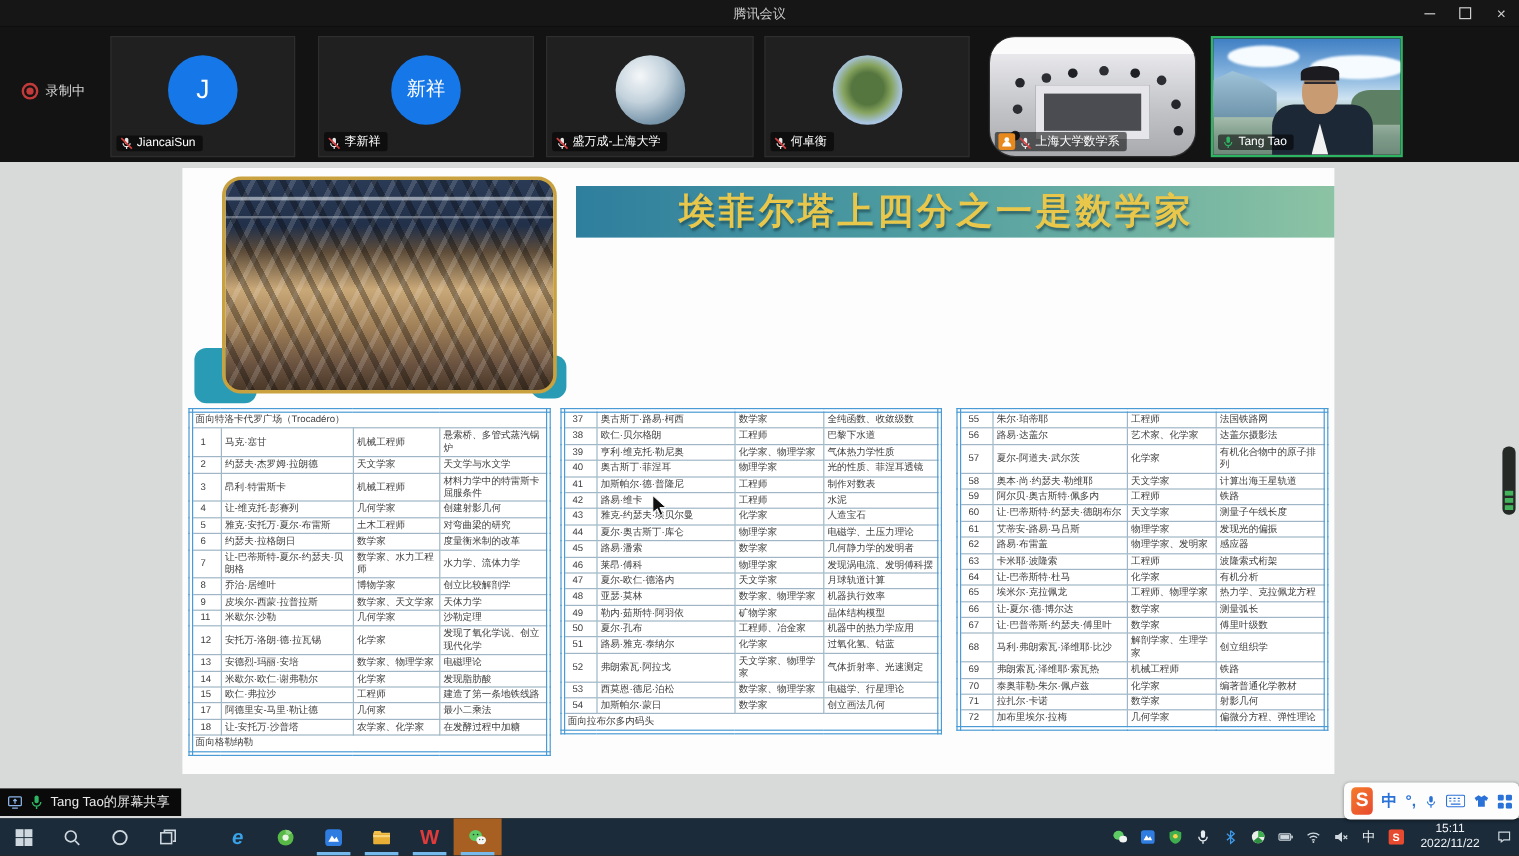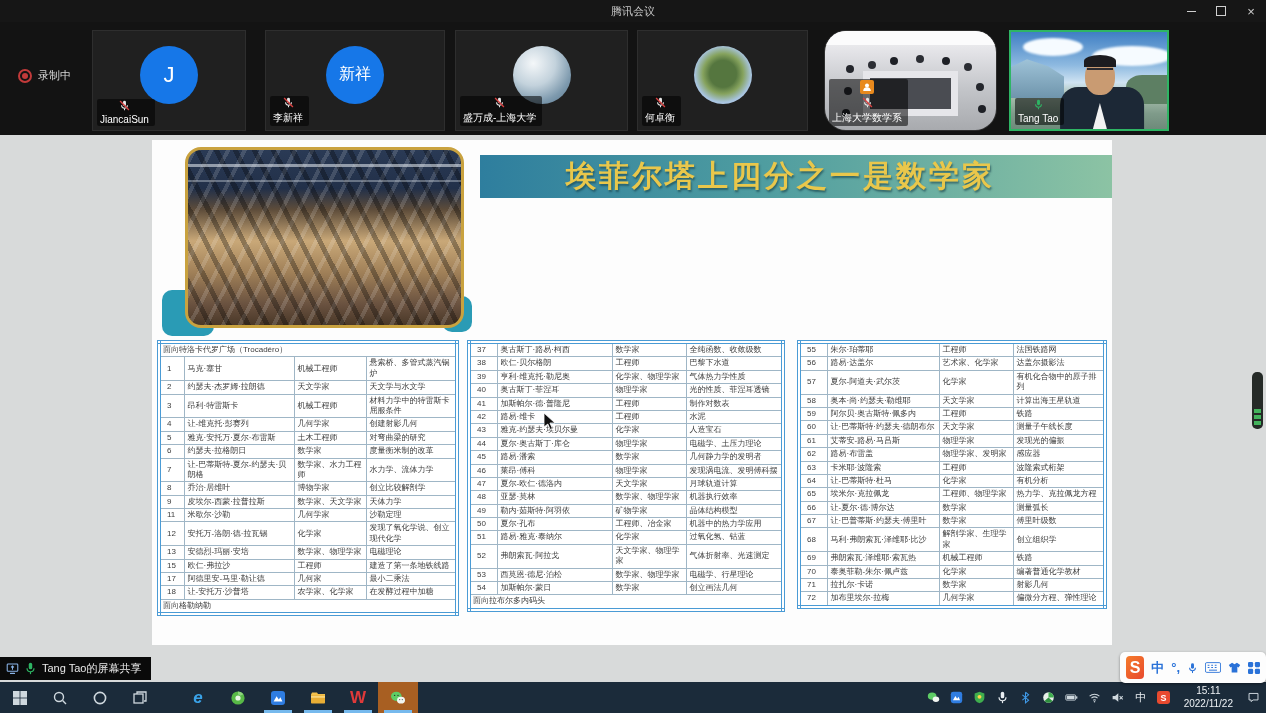--- a/index.html
+++ b/index.html
@@ -35,22 +35,22 @@
   .sp-cloud{position:absolute;background:#f6fbff;border-radius:50%;filter:blur(1px);}
   .sp-cloud.c1{left:8%;top:6%;width:60px;height:18px;}
   .sp-cloud.c2{left:52%;top:14%;width:80px;height:20px;}
   .sp-bldg{position:absolute;left:0;top:28%;width:34%;height:40%;background:linear-gradient(180deg,#9fc3d8,#6f95ac);clip-path:polygon(0 100%,0 20%,30% 0,70% 18%,100% 45%,100% 100%);}
   .sp-green{position:absolute;right:0;top:44%;width:26%;height:30%;background:#5d7f63;border-radius:40% 0 0 40%;}
   .sp-body{position:absolute;left:52%;bottom:-4px;width:84px;height:46px;background:#1c2836;border-radius:18px 18px 0 0;transform:translateX(-38%);}
   .sp-shirt{position:absolute;left:57%;bottom:0;width:14px;height:26px;background:#f2f2f2;transform:translateX(-50%) ;clip-path:polygon(50% 0,0 100%,100% 100%);}
   .sp-head{position:absolute;left:57%;bottom:34px;width:30px;height:36px;background:#c99b72;border-radius:46%;transform:translateX(-50%);}
   .sp-hair{position:absolute;left:57%;bottom:62px;width:32px;height:12px;background:#1c1c20;border-radius:50% 50% 0 0;transform:translateX(-50%);}
   .sp-glasses{position:absolute;left:57%;bottom:52px;width:26px;height:7px;border-top:2px solid #2a2a30;transform:translateX(-50%);}
-  .name-chip{position:absolute;left:4px;bottom:4px;display:flex;align-items:center;gap:3px;background:rgba(0,0,0,.55);
-     padding:1px 6px 1px 3px;border-radius:2px;color:#fff;font-size:10px;white-space:nowrap;flex-direction:column;}
+  .name-chip{position:absolute;left:4px;bottom:4px;display:flex;align-items:flex-end;gap:3px;background:rgba(0,0,0,.55);
+     padding:1px 6px 1px 3px;border-radius:2px;color:#fff;font-size:10px;white-space:nowrap;}
   .name-chip svg{width:11px;height:11px;display:block;}
   .pbadge{width:14px;height:14px;border-radius:2px;background:#e8891d;display:flex;align-items:center;justify-content:center;}
   .pbadge svg{width:10px;height:10px;}
   
   .main{position:absolute;left:0;top:135px;width:1266px;height:547px;background:#d8dada;}
   .slide{position:absolute;left:152px;top:5px;width:960px;height:505px;background:#fdfdfd;}
   .banner{position:absolute;left:328px;top:15px;width:632px;height:43px;
      background:linear-gradient(90deg,#2e7e9e 0%,#4f9da0 45%,#8cc3a4 100%);display:flex;align-items:center;}
   .banner-title{margin-left:86px;font-size:30px;font-weight:bold;color:#e9c74b;letter-spacing:3px;text-shadow:1px 2px 2px rgba(20,60,70,.6);}
   .teal-chip{position:absolute;background:#2a9bb5;border-radius:10px;}
@@ -311,20 +311,26 @@
                 <td class="">化学家</td>
                 <td class="">发现了氧化学说、创立现代化学</td>
               </tr>
               <tr>
                 <td class="num">13</td>
                 <td class="">安德烈-玛丽·安培</td>
                 <td class="">数学家、物理学家</td>
                 <td class="">电磁理论</td>
               </tr>
               <tr>
+                <td class="num">14</td>
+                <td class="">米歇尔·欧仁·谢弗勒尔</td>
+                <td class="">化学家</td>
+                <td class="">发现脂肪酸</td>
+              </tr>
+              <tr>
                 <td class="num">15</td>
                 <td class="">欧仁·弗拉沙</td>
                 <td class="">工程师</td>
                 <td class="">建造了第一条地铁线路</td>
               </tr>
               <tr>
                 <td class="num">17</td>
                 <td class="">阿德里安-马里·勒让德</td>
                 <td class="">几何家</td>
                 <td class="">最小二乘法</td>

